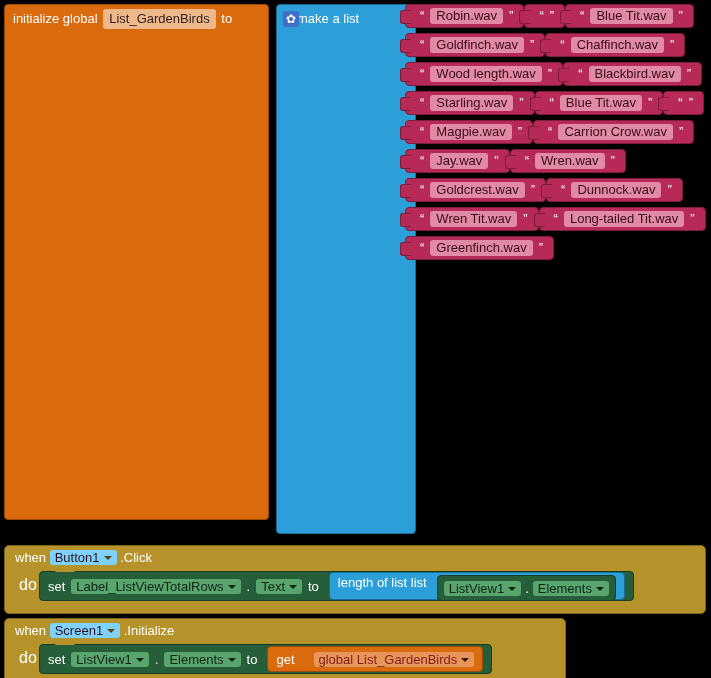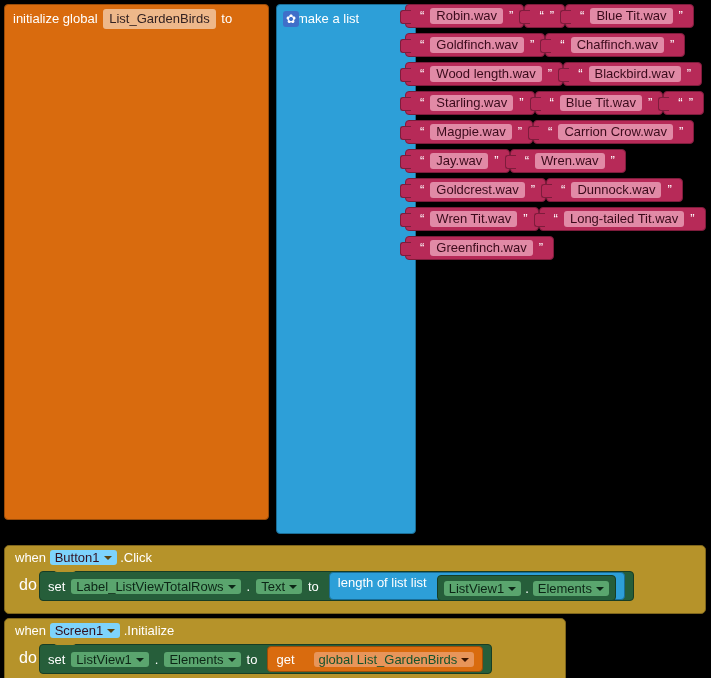--- a/index.html
+++ b/index.html
@@ -32,21 +32,21 @@
   
   .set{display:inline-flex;align-items:center;gap:6px;background:#265e3a;border:1px solid #173d25;border-radius:4px;padding:3px 8px;height:22px;position:relative}
   .set::before{content:"";position:absolute;top:-4px;left:14px;width:22px;height:4px;background:#b6932a;border-radius:0 0 3px 3px}
   .gdd{display:inline-block;background:#5aa56e;color:#0c2616;border-radius:3px;padding:0 5px}
   .gdd::after{content:"";display:inline-block;margin-left:4px;border:4px solid transparent;border-top-color:#0c2616;transform:translateY(2px)}
 
   .lenblk{display:inline-flex;align-items:flex-start;gap:6px;background:#2d9fd8;border:1px solid #1a6d96;border-radius:4px;padding:2px 8px;height:22px;margin-left:4px}
   .prop{display:inline-flex;align-items:center;gap:4px;background:#265e3a;border:1px solid #173d25;border-radius:4px;padding:2px 6px;height:20px;margin-left:4px}
 
   .getblk{display:inline-flex;align-items:center;gap:19px;background:#d96b0e;border:1px solid #9a4c09;border-radius:4px;padding:2px 8px;height:20px;margin-left:4px}
-  .odd{display:inline-block;background:#e8955a;color:#14532d;border-radius:3px;padding:0 5px}
+  .odd{display:inline-block;background:#e8955a;color:#7f1d1d;border-radius:3px;padding:0 5px}
   .odd::after{content:"";display:inline-block;margin-left:4px;border:4px solid transparent;border-top-color:#3b1500;transform:translateY(2px)}
 
   .listcol{position:absolute}
 </style>
 </head>
 <body>
 <div class="canvas">
 
 <div class="blk decl" style="position:absolute;left:4px;top:4px;width:265px;height:516px">
   <span>initialize global</span>

